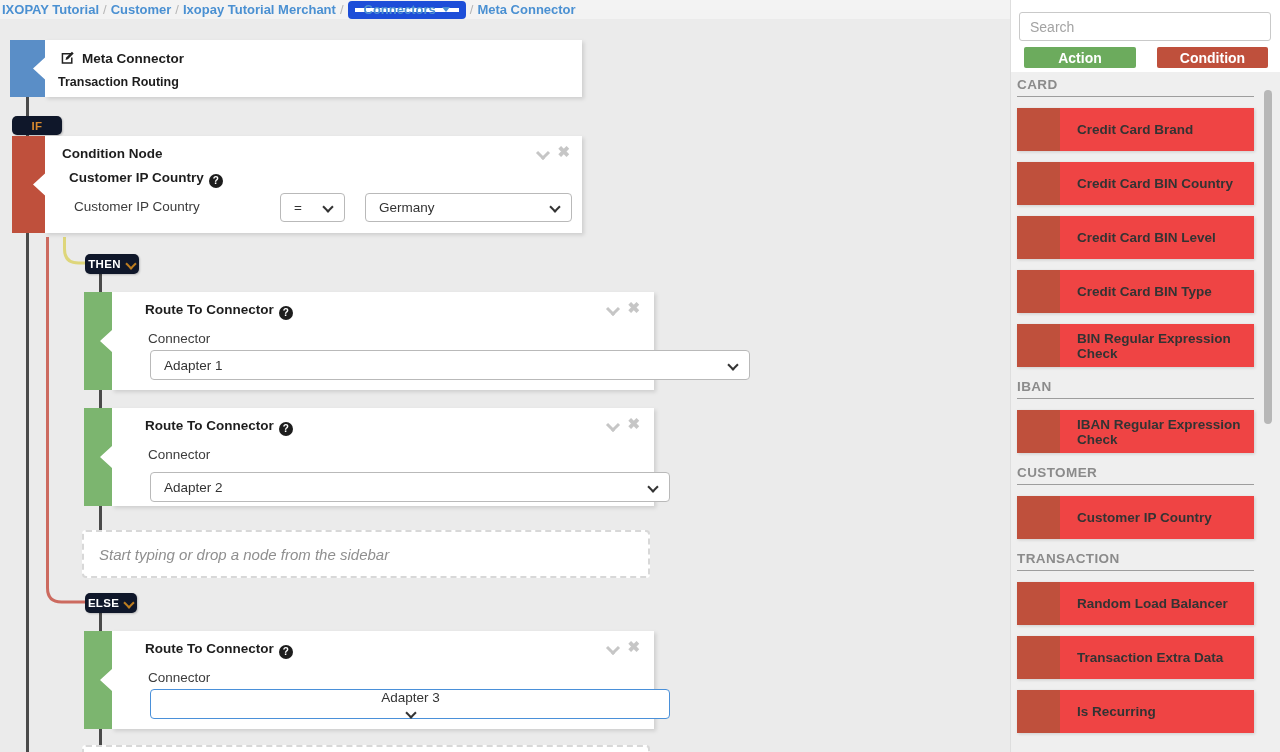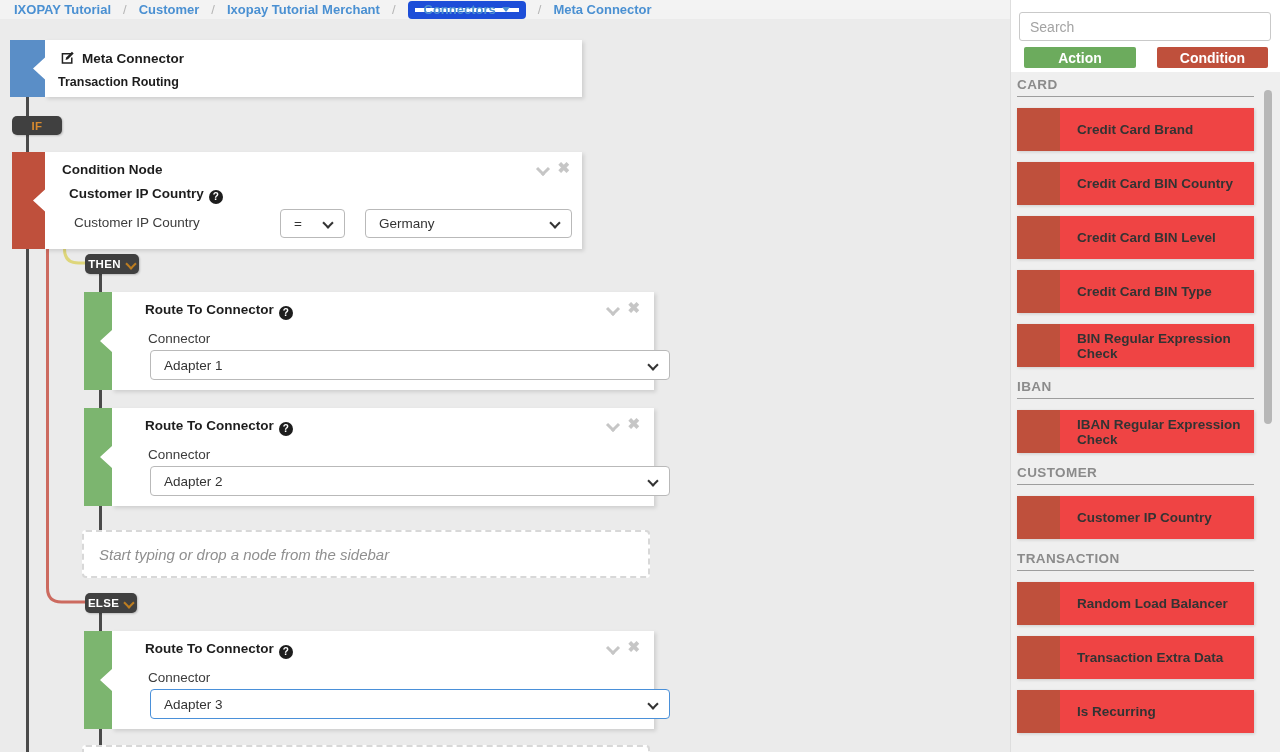--- a/index.html
+++ b/index.html
@@ -5,21 +5,21 @@
   * { margin:0; padding:0; box-sizing:border-box; }
   html,body { width:1280px; height:752px; overflow:hidden;
     font-family:"Liberation Sans", sans-serif; background:#ebebeb; }
 
   
   .canvas { position:absolute; left:0; top:0; width:1010px; height:752px; background:#ebebeb; }
   svg.wires { position:absolute; left:0; top:0; }
 
   
   .breadcrumb { position:absolute; left:0; top:0; width:1010px; height:19px;
-    background:#f3f3f3; display:flex; align-items:center; padding-left:14px; gap:12px;
+    background:#f3f3f3; display:flex; align-items:center; padding-left:2px; gap:4px;
     font-size:13px; font-weight:700; color:#4a90d2; white-space:nowrap; }
   .crumb { color:#4a90d2; cursor:pointer; }
   .crumb-sep { color:#b5b5b5; font-weight:400; }
   .crumb-btn { display:inline-flex; align-items:center; gap:6px; background:#fff;
     border:7px solid #1d4ed8; border-radius:4px; padding:1px 9px 2px 9px; height:18px;
     color:#4a90d2; cursor:pointer; }
   .caret-down { width:0; height:0; border-left:4px solid transparent;
     border-right:4px solid transparent; border-top:5px solid #4a90d2; }
 
   
@@ -44,42 +44,42 @@
     border-right:3px solid #c6c6c6; border-bottom:3px solid #c6c6c6; transform:rotate(45deg); }
   .x-icon { color:#c6c6c6; font-size:15px; font-weight:700; line-height:12px; }
   .x-icon::before { content:"\2716"; }
 
   .sel { position:absolute; background:#fff; border:1px solid #b9b9b9; border-radius:4px;
     height:30px; display:flex; align-items:center; justify-content:space-between;
     padding:0 12px 0 13px; font-size:13.5px; color:#333; cursor:pointer; }
   .sel .sel-chev { width:9px; height:9px; position:relative; }
   .sel .sel-chev::before { content:""; position:absolute; left:1px; top:0; width:6px; height:6px;
     border-right:2px solid #333; border-bottom:2px solid #333; transform:rotate(45deg); }
-  .sel.focused { border:1px solid #4a90d9; }
-
-  .badge { position:absolute; background:#404040; border-radius:5px; color:#fff;
+  .sel.focused { border:1px solid #4a90d9;flex-direction:column; }
+
+  .badge { position:absolute; background:#0f172a; border-radius:5px; color:#fff;
     font-weight:700; font-size:11.5px; display:flex; align-items:center; justify-content:center;
     gap:5px; box-shadow:1px 1px 2px rgba(0,0,0,0.2); cursor:pointer; letter-spacing:.3px; }
   .badge .badge-chev { width:10px; height:8px; position:relative; }
   .badge .badge-chev::before { content:""; position:absolute; left:1px; top:0; width:6px; height:6px;
     border-right:2.5px solid #bd7d20; border-bottom:2.5px solid #bd7d20; transform:rotate(45deg); }
   .badge.if-badge { color:#d98a2e; }
 
   .drop-zone { position:absolute; background:#fff; border:2px dashed #d8d8d8; border-radius:4px;
     display:flex; align-items:center; padding-left:15px; font-size:15px; color:#8f8f8f;font-style:italic; }
 
   .edit-icon { display:inline-block; width:15px; height:14px; vertical-align:-2px; margin-right:7px; }
 
   
   .root-node { left:10px; top:40px; width:572px; height:57px; }
   .root-node .tab { width:35px; --tabc:#5a8ec7; }
   .root-node .card { left:35px; right:0; }
 
   
-  .cond-node { left:12px; top:152px; width:570px; height:97px; }
+  .cond-node { left:12px; top:136px; width:570px; height:97px; }
   .cond-node .tab { width:33px; --tabc:#bf503c; }
   .cond-node .card { left:33px; right:0; }
 
   
   .route-node { left:84px; width:570px; height:98px; }
   .route-node .tab { width:28px; --tabc:#7cb56f; }
   .route-node .card { left:28px; right:0; }
 
   
   .sidebar { position:absolute; left:1010px; top:0; width:270px; height:752px;
@@ -187,39 +187,39 @@
   <div class="node route-node" style="top:292px;">
     <div class="card">
       <div class="node-title" style="left:33px; top:10px;">
         <span>Route To Connector</span><span class="help-icon"></span>
       </div>
       <div class="hdr-icons" style="right:14px;">
         <span class="chev-icon"></span>
         <span class="x-icon"></span>
       </div>
       <div class="field-label" style="left:36px; top:39px;">Connector</div>
-      <div class="sel" style="left:38px; top:58px; width:520px;">
+      <div class="sel" style="left:38px; top:58px; width:600px;">
         <span>Adapter 1</span>
         <span class="sel-chev"></span>
       </div>
     </div>
     <div class="tab"></div>
   </div>
 
   <div class="node route-node" style="top:408px;">
     <div class="card">
       <div class="node-title" style="left:33px; top:10px;">
         <span>Route To Connector</span><span class="help-icon"></span>
       </div>
       <div class="hdr-icons" style="right:14px;">
         <span class="chev-icon"></span>
         <span class="x-icon"></span>
       </div>
       <div class="field-label" style="left:36px; top:39px;">Connector</div>
-      <div class="sel" style="left:38px; top:58px; width:520px;">
+      <div class="sel" style="left:38px; top:64px; width:520px;">
         <span>Adapter 2</span>
         <span class="sel-chev"></span>
       </div>
     </div>
     <div class="tab"></div>
   </div>
 
   <div class="drop-zone" style="left:82px; top:530px; width:568px; height:48px;">
     <span>Start typing or drop a node from the sidebar</span>
   </div>

